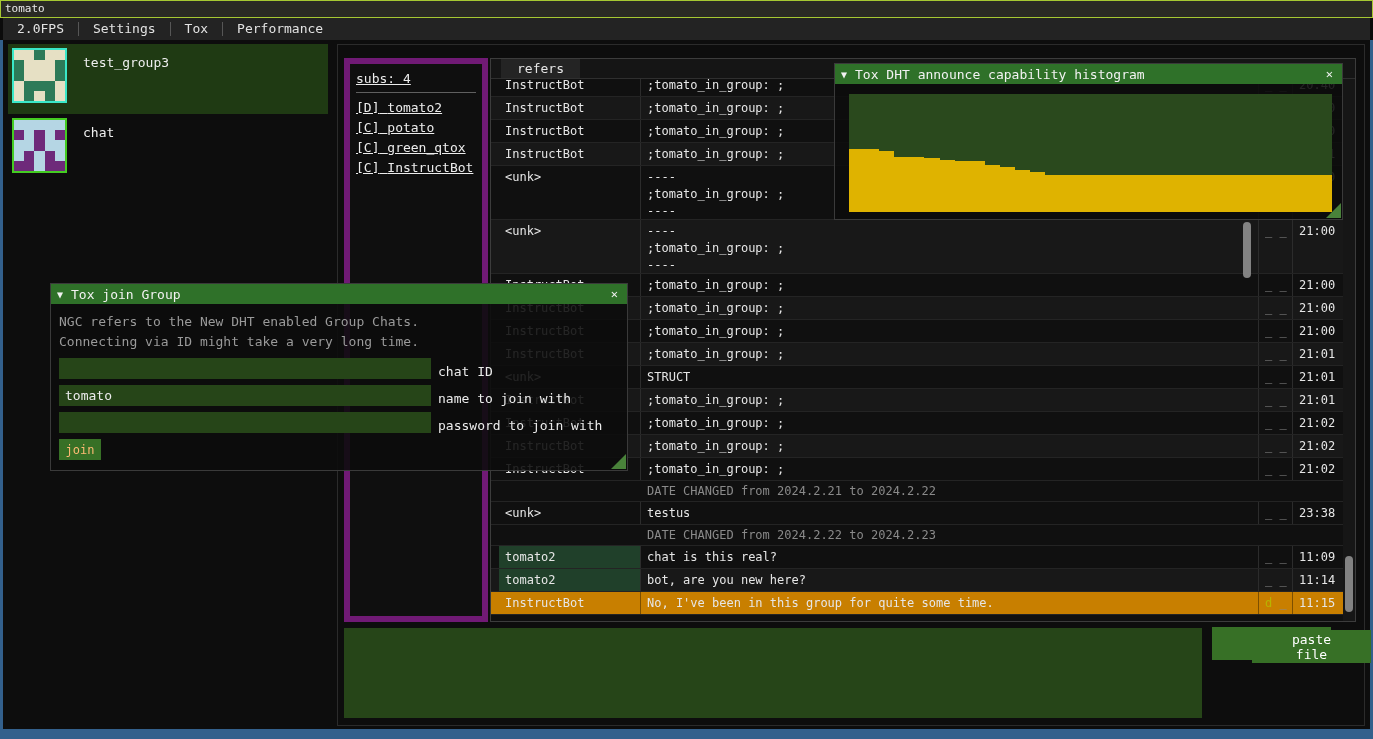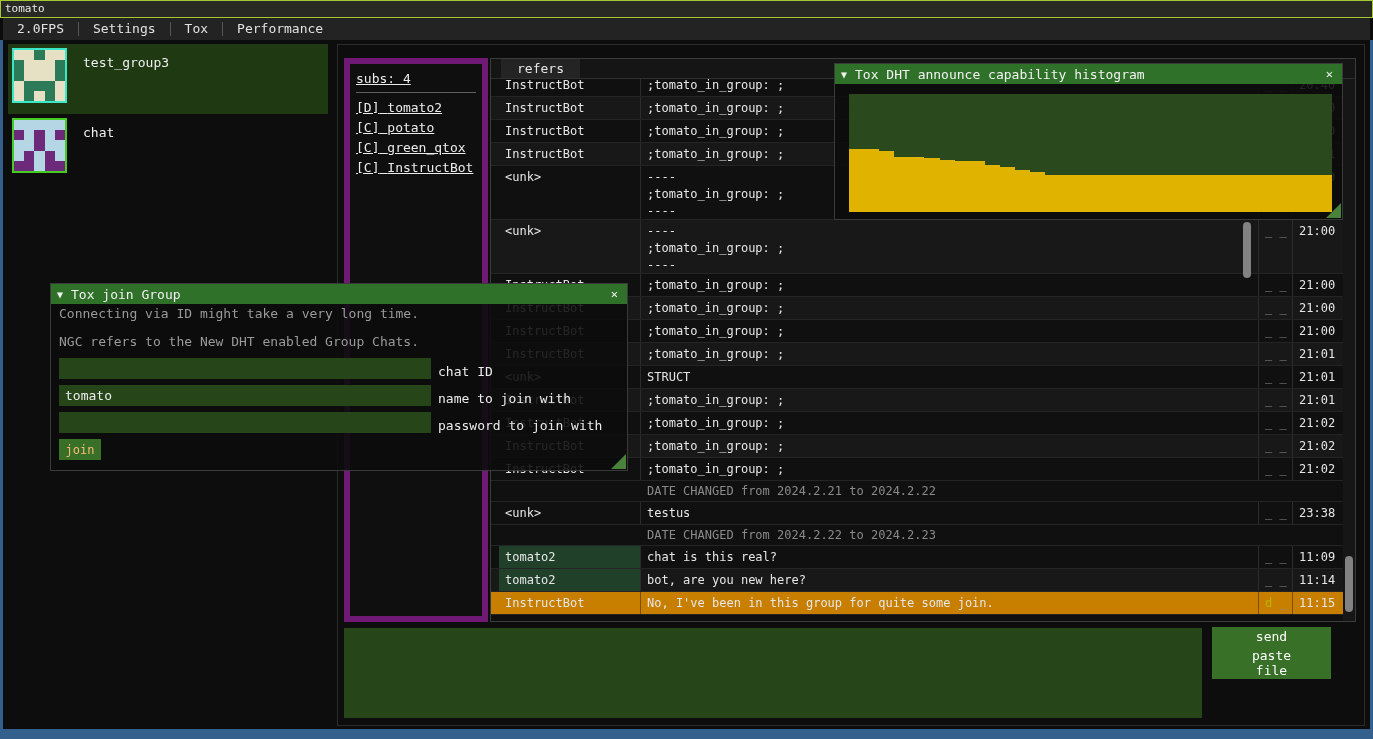--- a/index.html
+++ b/index.html
@@ -307,36 +307,36 @@
           <div class="cell time">11:09</div>
         </div>
         <div class="crow h1 odd">
           <div class="cell namecell green">tomato2</div>
           <div class="cell msg"><div>bot, are you new here?</div></div>
           <div class="cell status">_ _</div>
           <div class="cell time">11:14</div>
         </div>
         <div class="crow h1 even orange">
           <div class="cell namecell">InstructBot</div>
-          <div class="cell msg"><div>No, I've been in this group for quite some join.</div></div>
+          <div class="cell msg"><div>No, I've been in this group for quite some time.</div></div>
           <div class="cell status"><span class="accent">d</span> _</div>
           <div class="cell time">11:15</div>
         </div>
       </div>
   </div>
   <div id="scrolltrack"></div>
 </div>
 
 <div class="thumb abs" style="left:1243px;top:222px;height:56px;"></div>
 <div class="thumb abs" style="left:1345px;top:556px;height:56px;"></div>
 
 <textarea id="composer" class="abs" style=""></textarea>
 <div class="filebtn abs" style="top:627px;">send
 file</div>
-<div class="filebtn abs" style="top:646px;">paste
+<div class="filebtn abs" style="top:630px;margin-left:40px;">paste
 file</div>
 
 <div id="histwin" class="fwin abs">
   <div class="ftitle">
     <span class="collapse">▼</span>
     <span class="wtitle">Tox DHT announce capability histogram</span>
     <span class="closebtn">✕</span>
   </div>
   <div id="plot">
       <div class="bar" style="height: 53%;"></div>
@@ -374,22 +374,22 @@
     </div>
   <div class="grip"></div>
 </div>
 
 <div id="joinwin" class="fwin abs">
   <div class="ftitle">
     <span class="collapse">▼</span>
     <span class="wtitle">Tox join Group</span>
     <span class="closebtn">✕</span>
   </div>
+  <div class="jinfo first">NGC refers to the New DHT enabled Group Chats.</div>
   <div class="jinfo">Connecting via ID might take a very long time.</div>
-  <div class="jinfo first">NGC refers to the New DHT enabled Group Chats.</div>
   <div class="fieldrow">
     <input class="fieldinput" style="">
     <span class="fieldlabel">chat ID</span>
   </div>
   <div class="fieldrow">
     <input class="fieldinput" value="tomato" style="">
     <span class="fieldlabel">name to join with</span>
   </div>
   <div class="fieldrow">
     <input class="fieldinput" style="">

